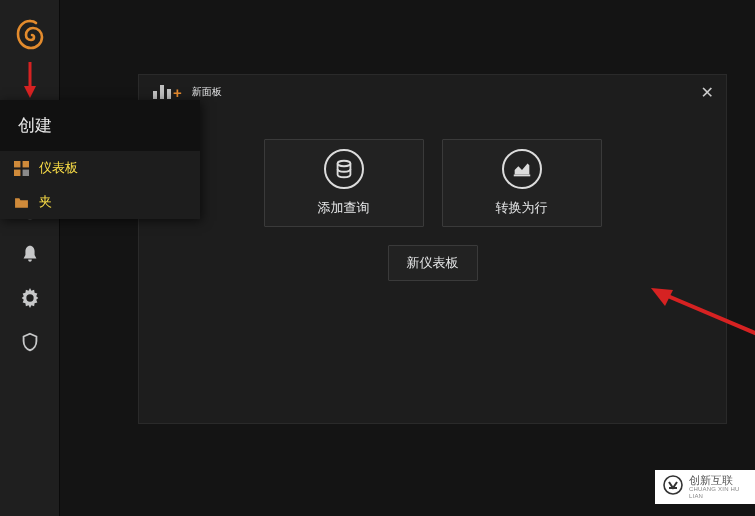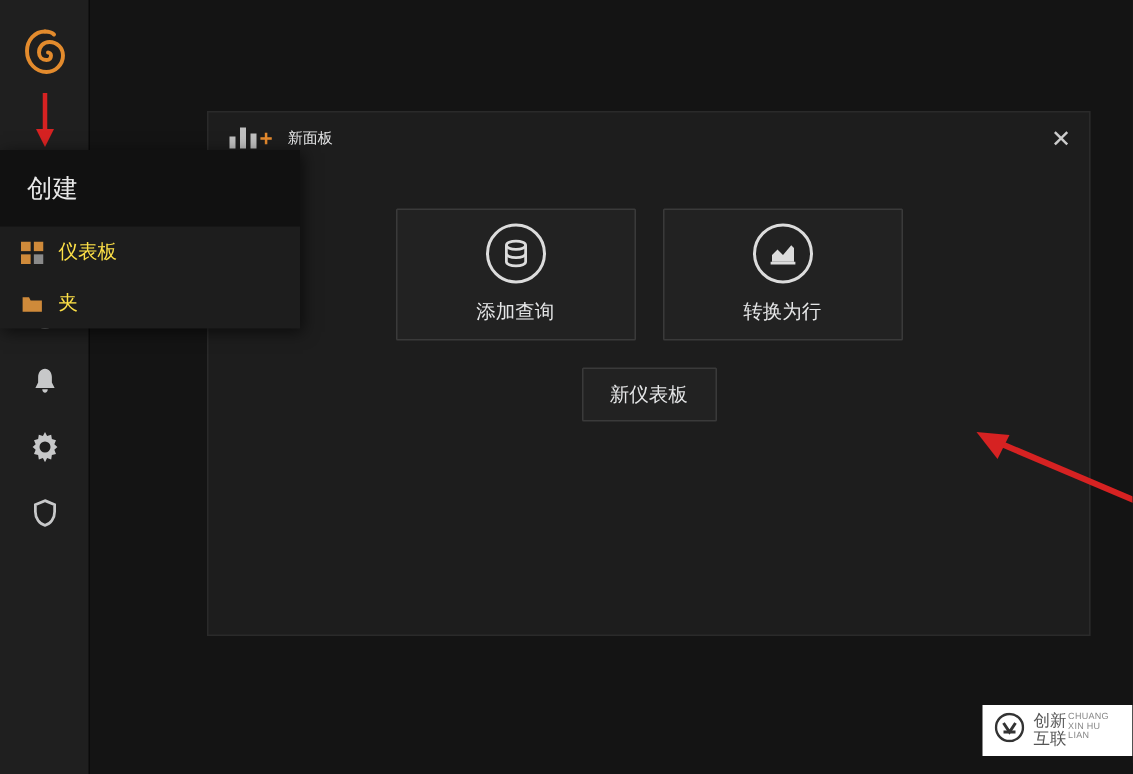--- a/index.html
+++ b/index.html
@@ -95,21 +95,21 @@
   
   .arrow-svg { position: absolute; left: 525px; top: 224px; width: 160px; height: 90px; z-index: 20; pointer-events: none; }
 
   
   .watermark {
     position: absolute; right: 0; bottom: 12px; width: 100px; height: 34px;
     background: #fff; color: #555; display: flex; align-items: center; gap: 6px;
     padding: 0 8px; font-size: 9px; z-index: 40;
   }
   .watermark .wk { font-weight: 700; font-size: 16px; }
-  .watermark .txt { display:flex; flex-direction:row; line-height:1.1; }
+  .watermark .txt { display:flex; flex-direction:column; line-height:1.1; }
   .watermark .txt .cn { font-size: 11px; }
   .watermark .txt .en { font-size: 6px; letter-spacing: 0.2px; color:#888; }
 </style>
 </head>
 <body>
 
 <div class="leftbar">
   <div class="logo">
     <svg viewBox="0 0 36 36">
       <path d="M18 3 C11 3 6 9 6 16 C6 24 12 30 19 30 C25 30 30 25 30 19 C30 14 26 10 21 10 C17 10 14 13 14 17 C14 20 16 22 19 22 C21 22 22 21 22 19 C22 18 21 17 20 17" stroke="#e38b2d" stroke-width="2.6" fill="none" stroke-linecap="round"></path>

